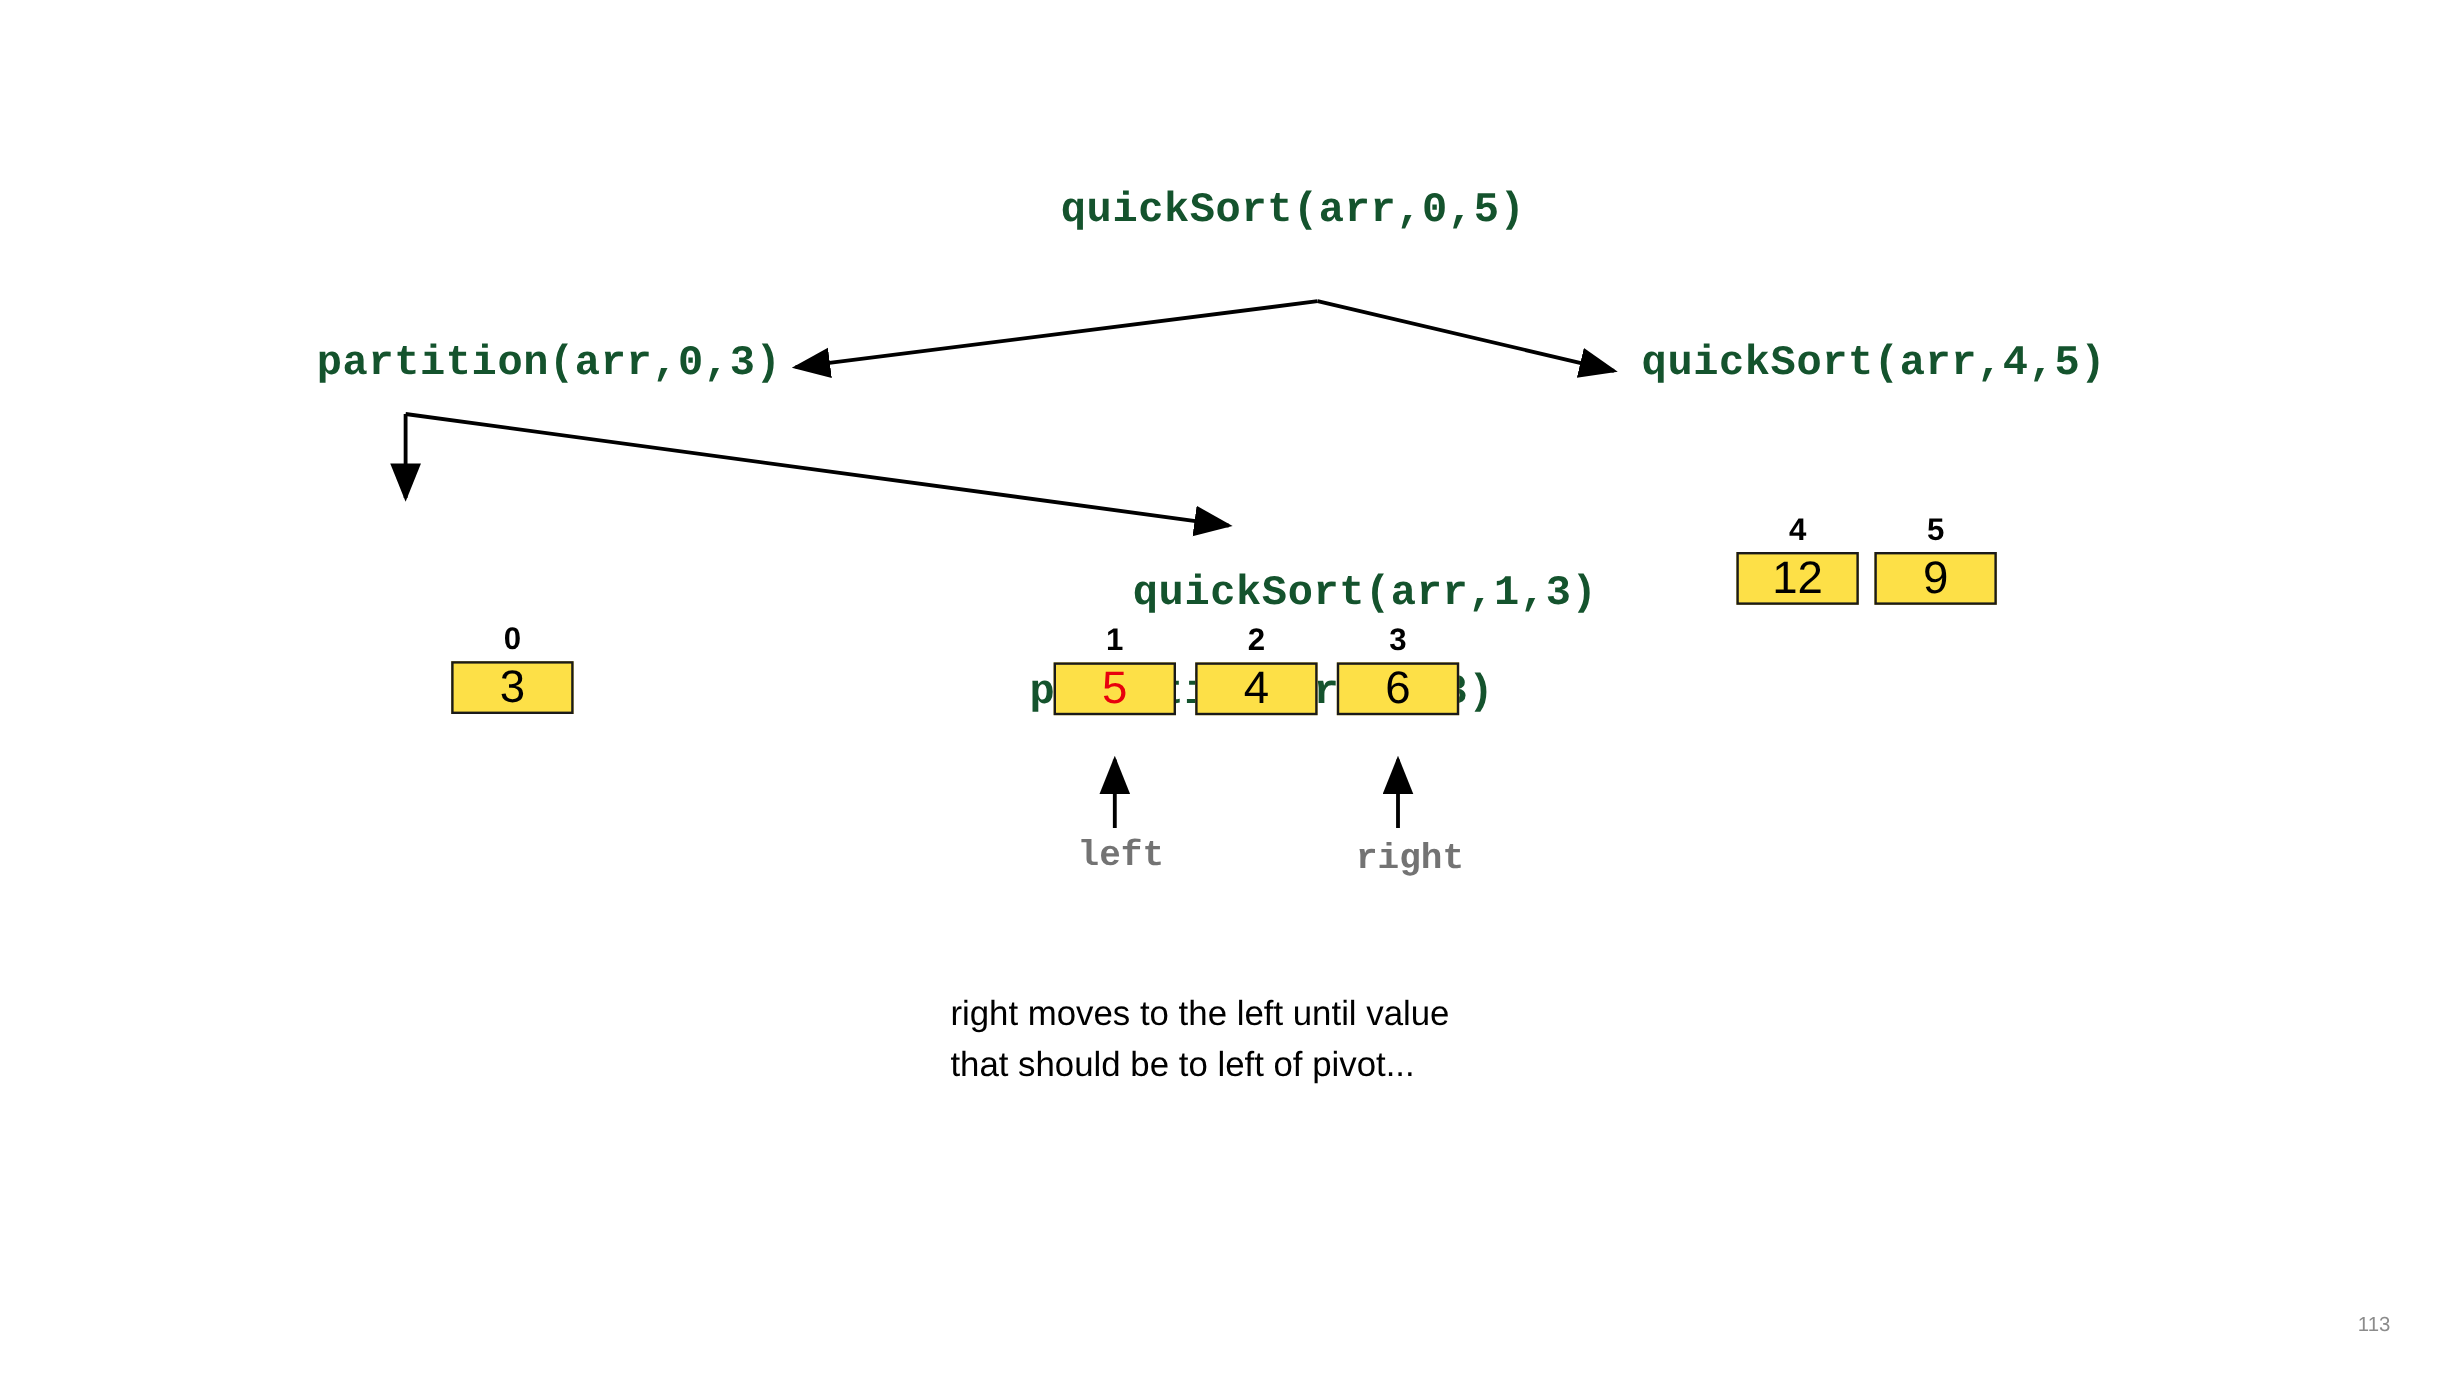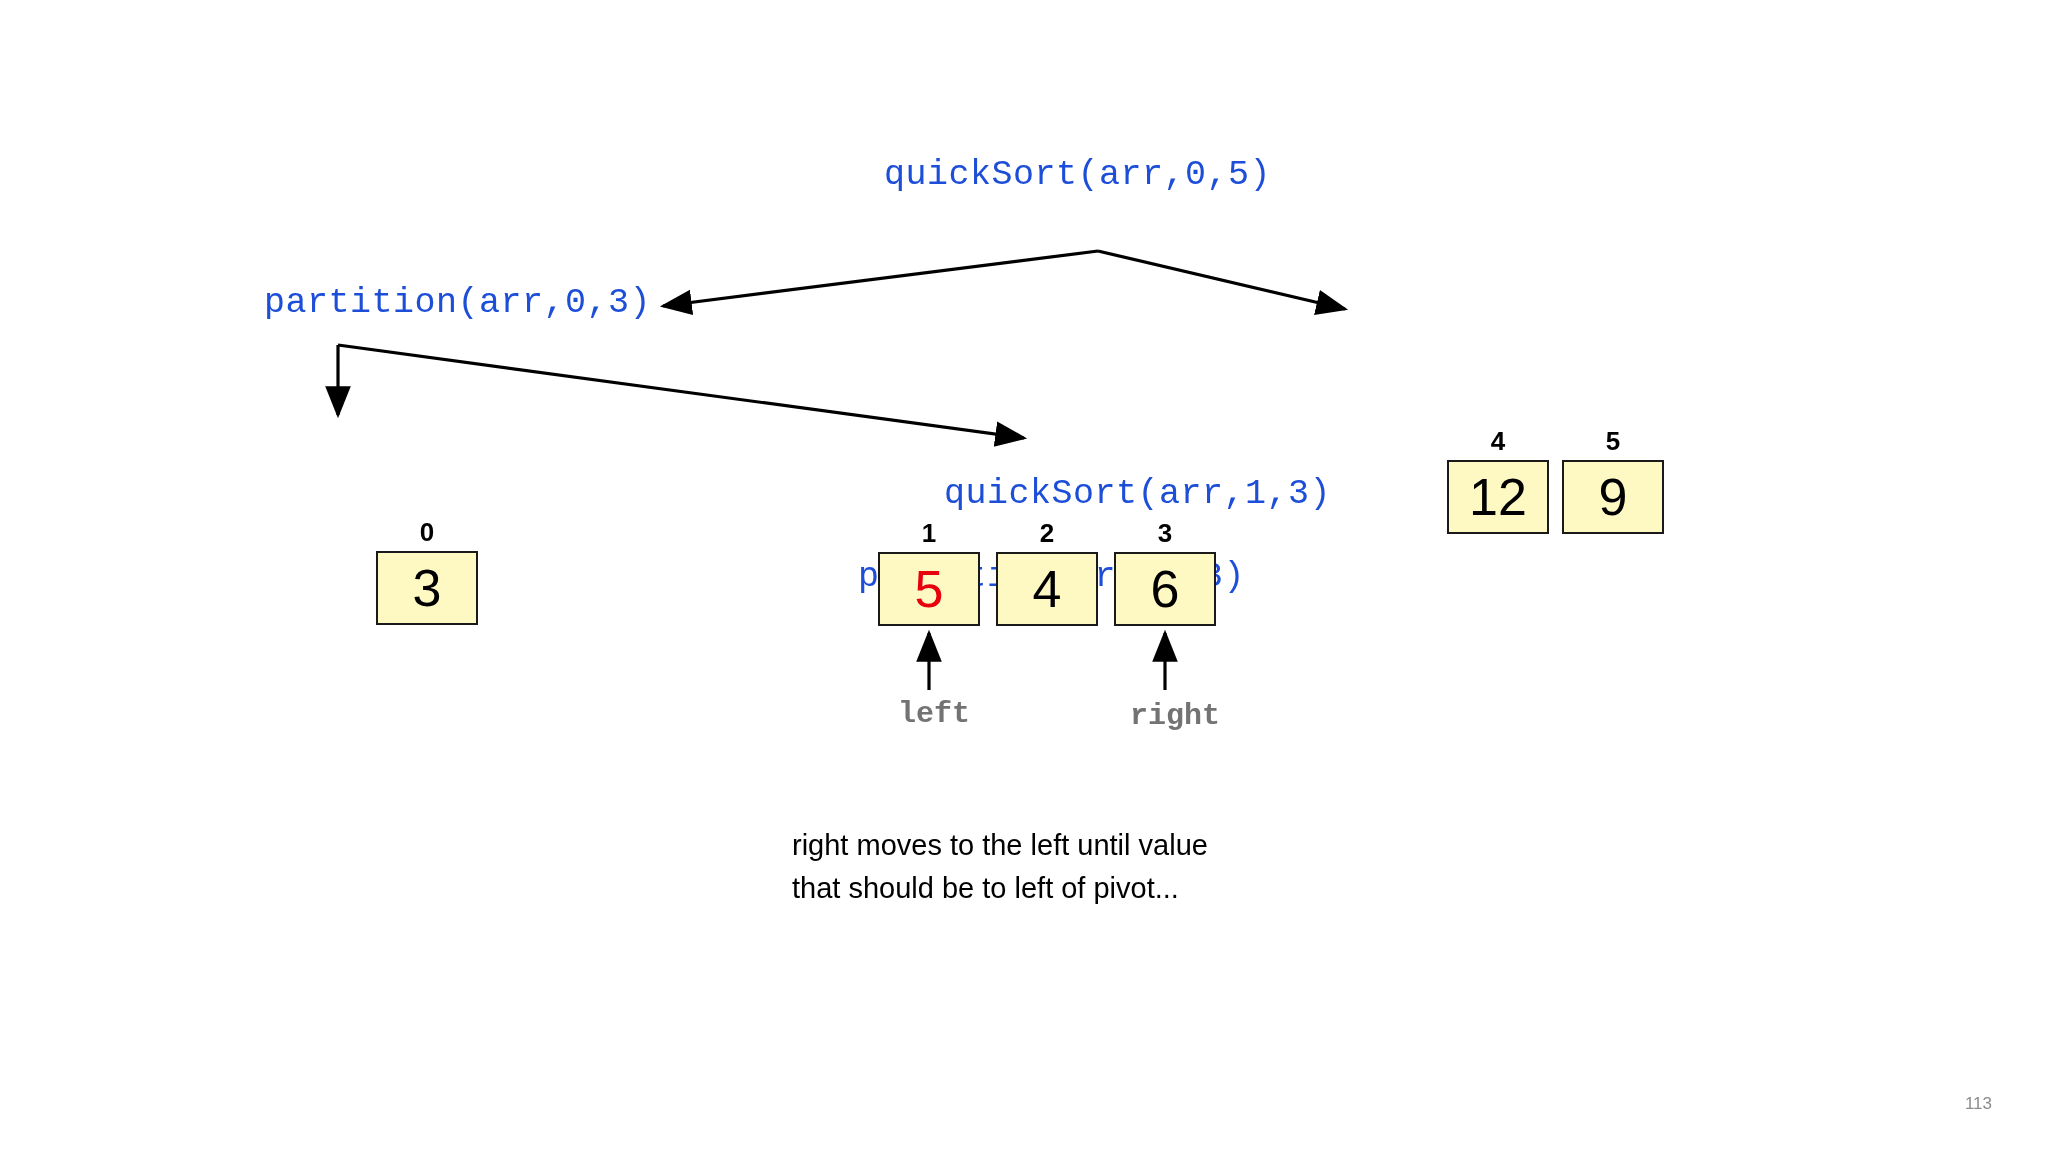--- a/index.html
+++ b/index.html
@@ -20,24 +20,24 @@
     left: 0; top: 0;
     width: 2048px;
     height: 1152px;
     background: #ffffff;
   }
 
   
   .node {
     position: absolute;
     font-family: "Liberation Mono", "DejaVu Sans Mono", monospace;
-    font-weight: normal;
+    font-weight: bold;
     font-size: 35px;
     letter-spacing: 0.5px;
-    color: #1d4ed8;
+    color: #14532d;
     white-space: pre;
     line-height: 1.18;
   }
   .node-root   { left: 884px; top: 155px; }
   .node-l1     { left: 264px; top: 283px; }
   .node-r1     { left: 1368px; top: 283px; }
   .node-l2     { left: 280px; top: 425px; }
   .node-mid    { left: 858px; top: 433px; }
   .node-mid .line2 { display: block; }
 
@@ -65,29 +65,29 @@
     font-family: "Liberation Sans", sans-serif;
     font-weight: bold;
     font-size: 26px;
     color: #000000;
     margin-bottom: 6px;
     line-height: 1;
   }
 
   .cell {
     width: 102px;
-    height: 74px;
+    height: 44px;
     border: 2.5px solid #1a1a1a;
-    background: #fef9c3;
+    background: #fde047;
     box-sizing: border-box;
     display: flex;
     align-items: center;
     justify-content: center;
     font-family: "Liberation Sans", sans-serif;
-    font-size: 52px;
+    font-size: 38px;
     color: #000000;
     line-height: 1;
   }
   .cell.pivot { color: #e8000d; }
 
   .gap-sm { width: 16px; }
   .gap-xs { width: 13px; }
 
   
   .ptr-label {
@@ -154,20 +154,21 @@
     </g>
     <g>
       <path d="M1165,690 L1165,633" stroke="#000000" stroke-width="3.2" fill="none" marker-end="url(#ah)"></path>
     </g>
   </svg>
 
   <div class="node node-root">quickSort(arr,0,5)</div>
 
   <div class="node node-l1">partition(arr,0,3)</div>
 
+  <div class="node node-r1">quickSort(arr,4,5)</div>
 
 
   <div class="node node-mid">
     <span class="line1">quickSort(arr,1,3)</span>
     <span class="line2">partition(arr,1,3)</span>
   </div>
 
   <div class="array-group" style="left:376px; top:519px;">
     <div class="cells">
       <div class="cell-wrap">

